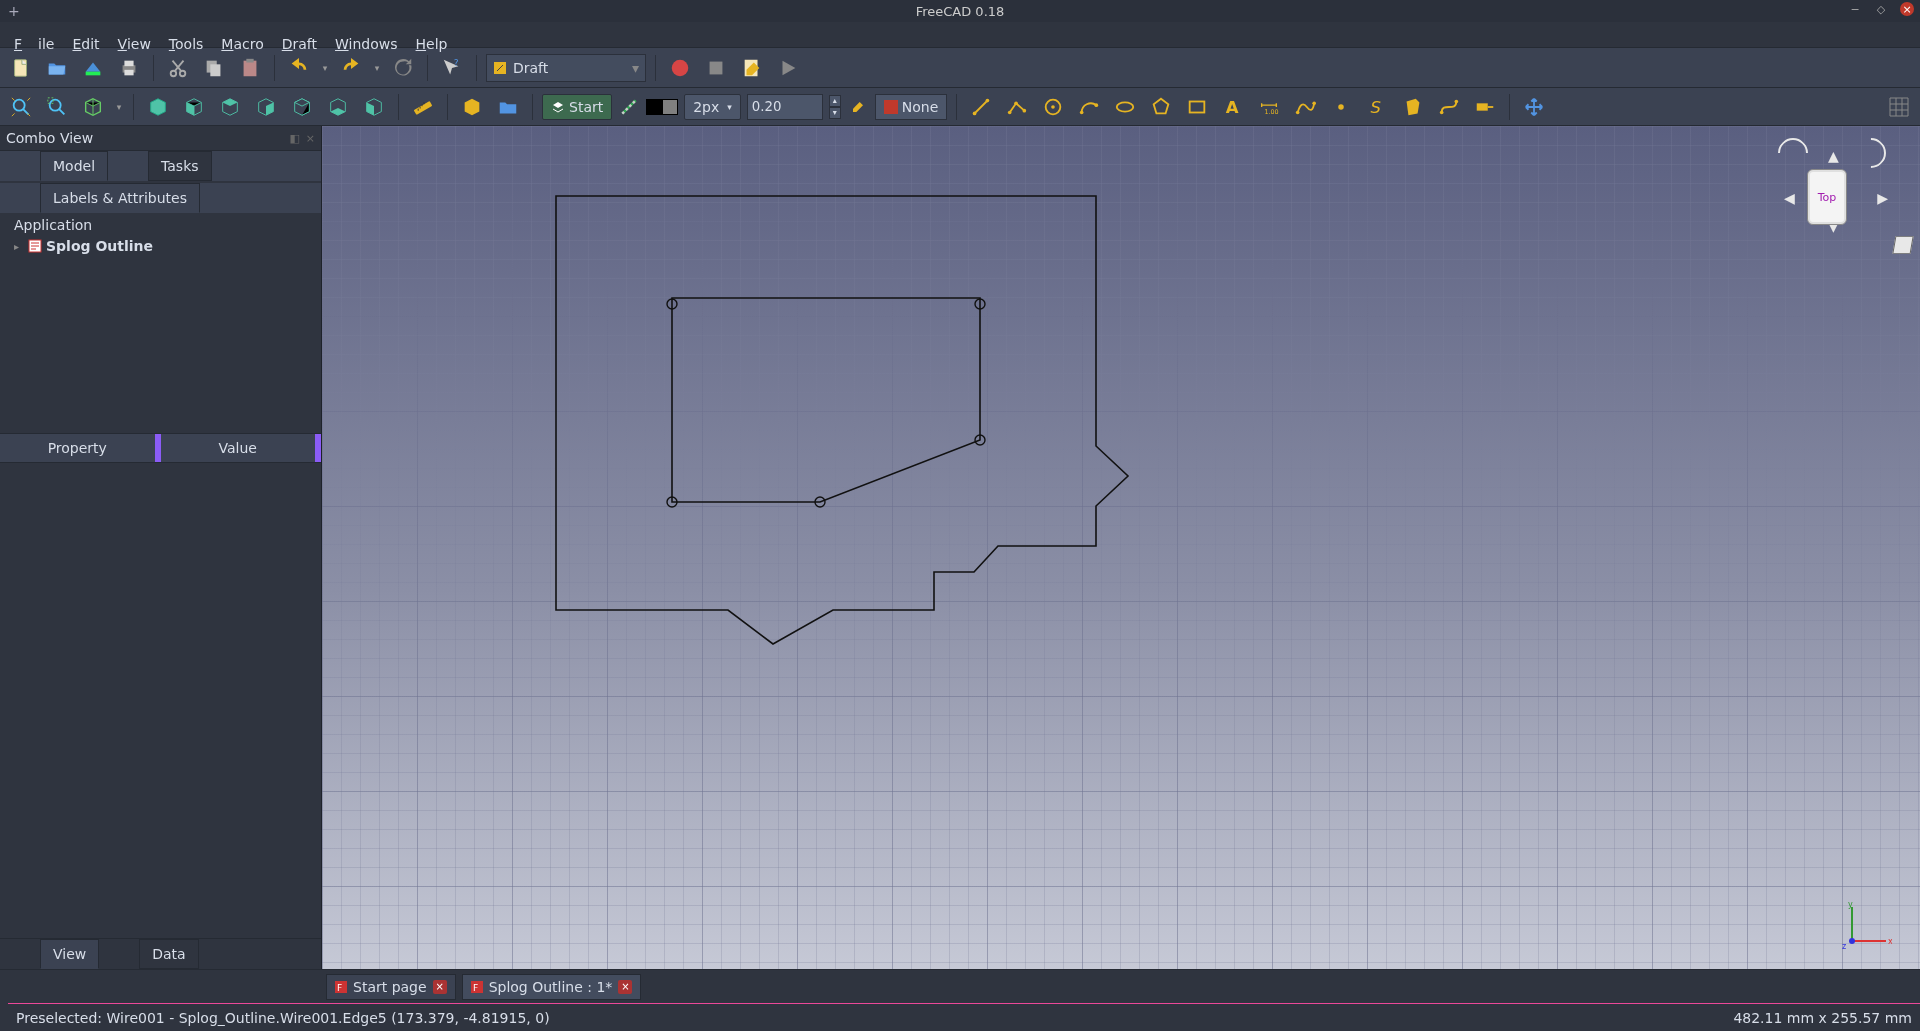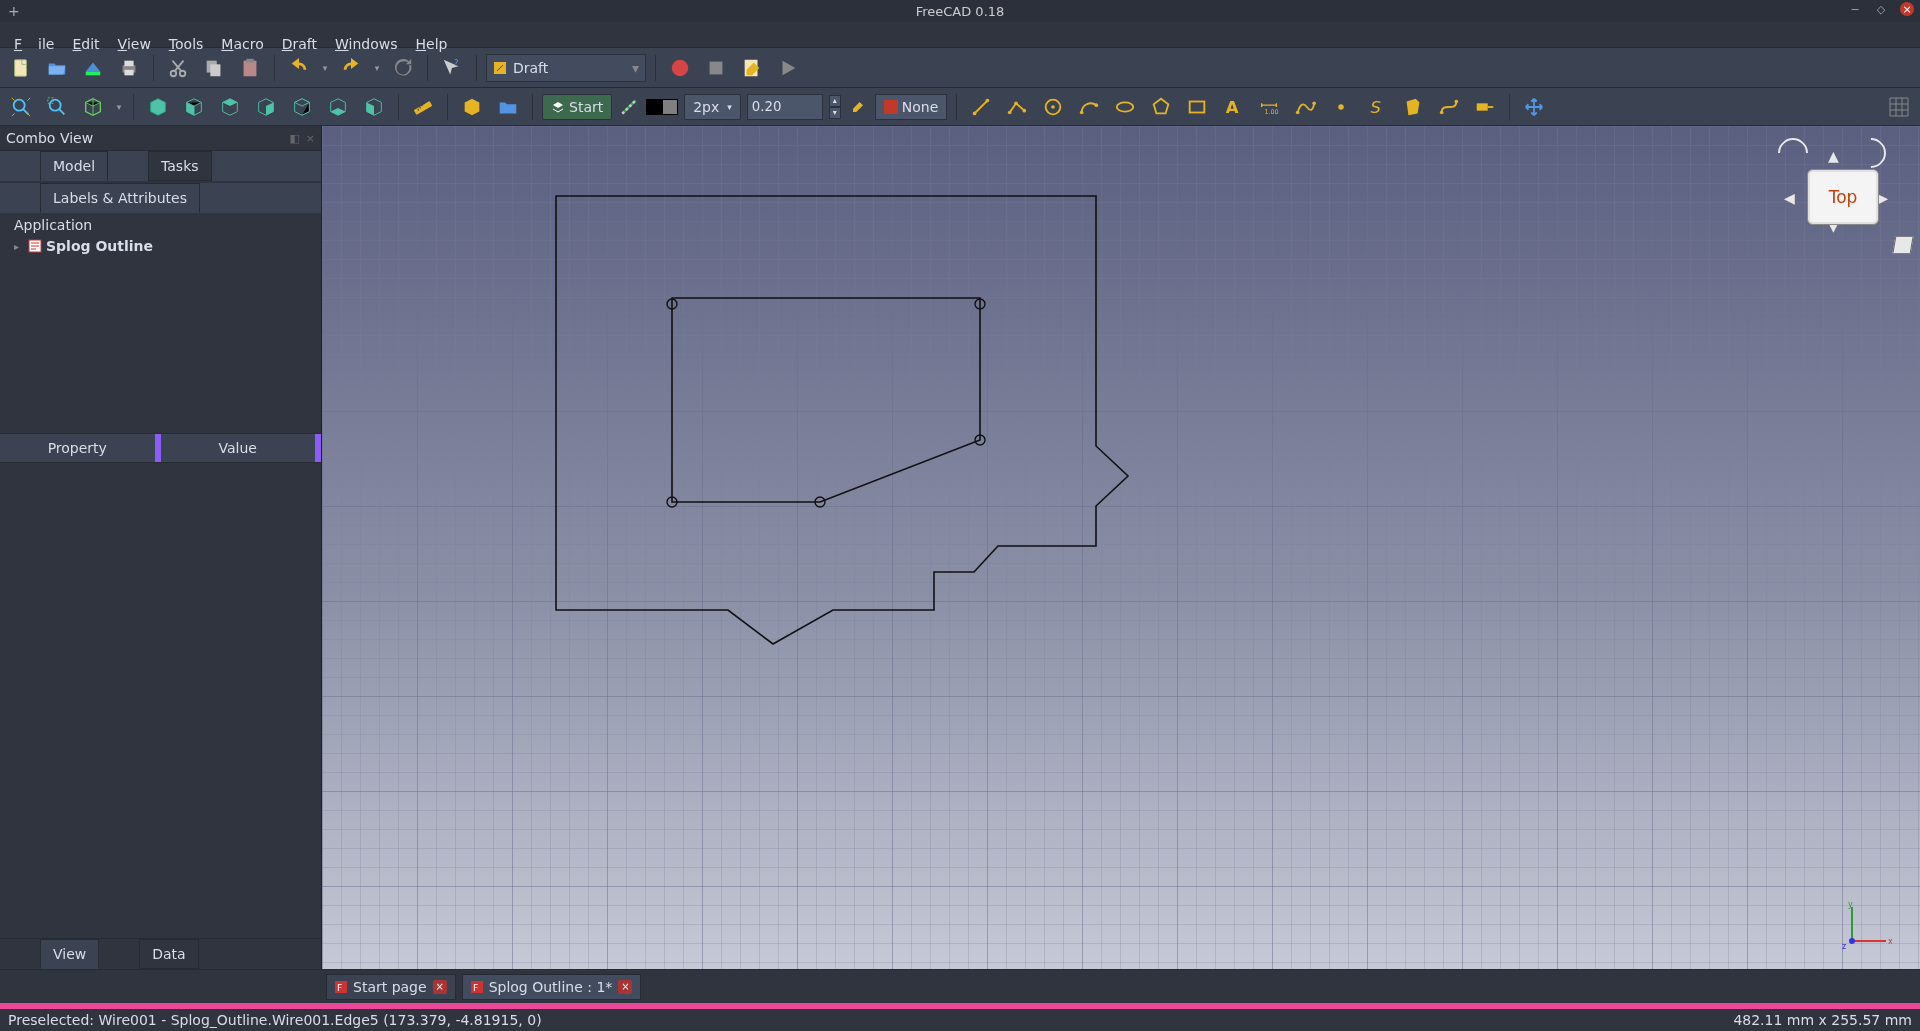--- a/index.html
+++ b/index.html
@@ -53,32 +53,32 @@
   background-image:
    linear-gradient(#7a7f9a44 1px, transparent 1px),
    linear-gradient(90deg,#7a7f9a44 1px, transparent 1px),
    linear-gradient(#5a5f8055 1px, transparent 1px),
    linear-gradient(90deg,#5a5f8055 1px, transparent 1px);
   background-size: 19px 19px, 19px 19px, 95px 95px, 95px 95px;
   background-position: 0 0, 0 0, 0 0, 0 0;
 }
 .sketch { position:absolute; inset:0; }
 .navcube { position:absolute; top:8px; right:28px; width:120px; height:120px; }
-.navcube .face { position:absolute; left:35px; top:35px; width:72px; height:56px; background:#f4f4f4; border:1px solid #888; border-radius:6px; box-shadow:0 0 0 2px #e0e0e0 inset; display:flex; align-items:center; justify-content:center; color:#c2410c; font-size:17px; cursor:pointer; }
+.navcube .face { position:absolute; left:35px; top:35px; width:40px; height:56px; background:#f4f4f4; border:1px solid #888; border-radius:6px; box-shadow:0 0 0 2px #e0e0e0 inset; display:flex; align-items:center; justify-content:center; color:#a21caf; font-size:11px; cursor:pointer; }
 .navcube .arrow { position:absolute; color:#e8e8e8; font-size:14px; cursor:pointer; }
 .navcube .curve { position:absolute; width:30px; height:30px; border:2px solid #e8e8e8; border-radius:50%; border-bottom-color:transparent; border-left-color:transparent; }
 .navcube .mini { position:absolute; right:-20px; bottom:0; width:18px; height:18px; background:#e8e8e8; border:1px solid #666; transform:rotate(10deg) skewY(-10deg); cursor:pointer; }
 .axis-triad { position:absolute; right:28px; bottom:18px; width:50px; height:50px; }
 
 .doc-tabs { height:34px; background:#2f343f; display:flex; align-items:center; padding:0 326px 0 326px; gap:6px; border-top:1px solid #252a33; }
 .doc-tab { height:26px; background:#3b4252; border:1px solid #252a33; display:flex; align-items:center; gap:6px; padding:0 8px; cursor:pointer; }
 .doc-tab .x { width:14px; height:14px; background:#a33; color:#fff; font-size:10px; display:flex; align-items:center; justify-content:center; border-radius:2px; }
 .doc-tab .fc { width:12px; height:12px; }
 
-.statusbar { height:28px; background:#2f343f; display:flex; align-items:center; padding:0 8px; border-top:6px solid #ec4899; }
+.statusbar { height:28px; background:#2f343f; display:flex; align-items:center; padding:0 8px; border-top:1px solid #ec4899;margin-left:8px; }
 .statusbar .right { margin-left:auto; }
 .grid-btn { position:absolute; top:4px; right:6px; width:30px; height:30px; display:flex; align-items:center; justify-content:center; cursor:pointer; }
 </style>
 </head>
 <body>
 
 <div class="titlebar">
   <span class="plus">+</span>
   <span class="center">FreeCAD 0.18</span>
   <div class="wctl">

